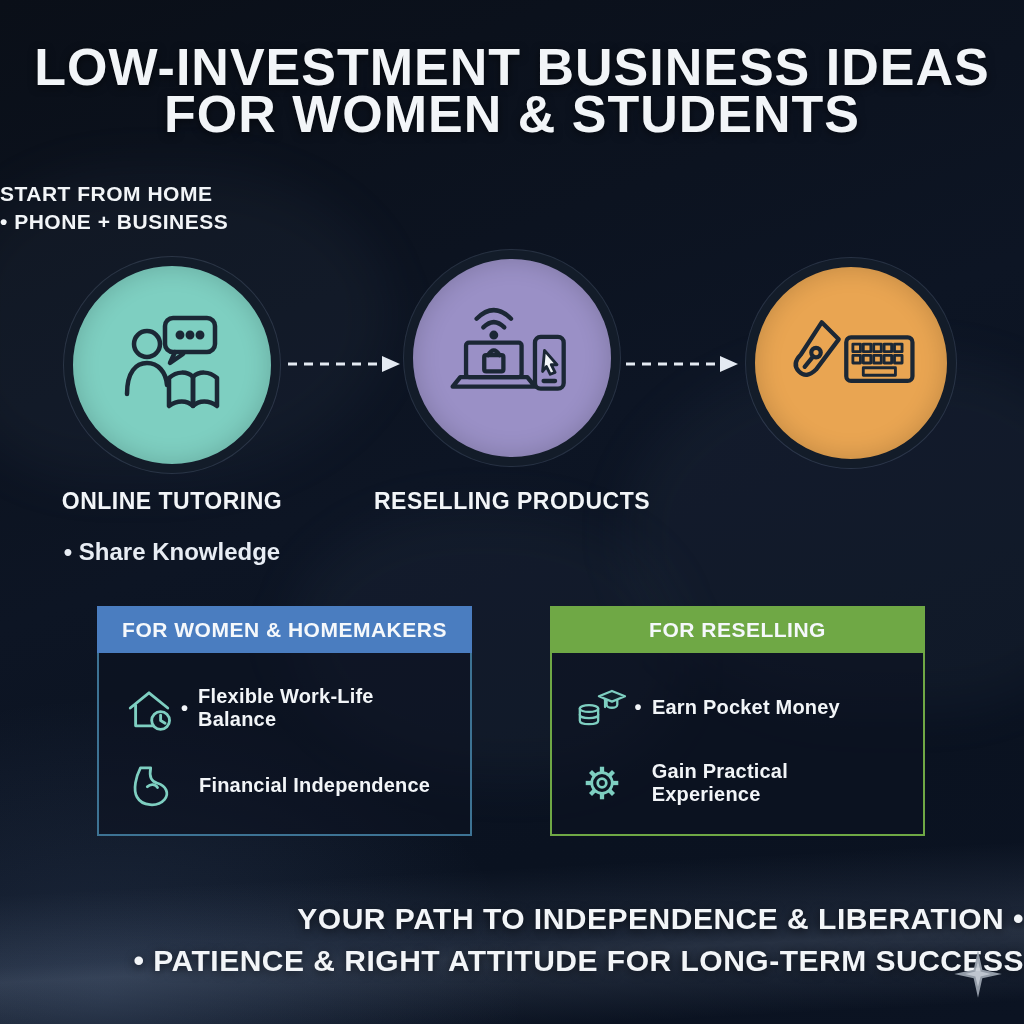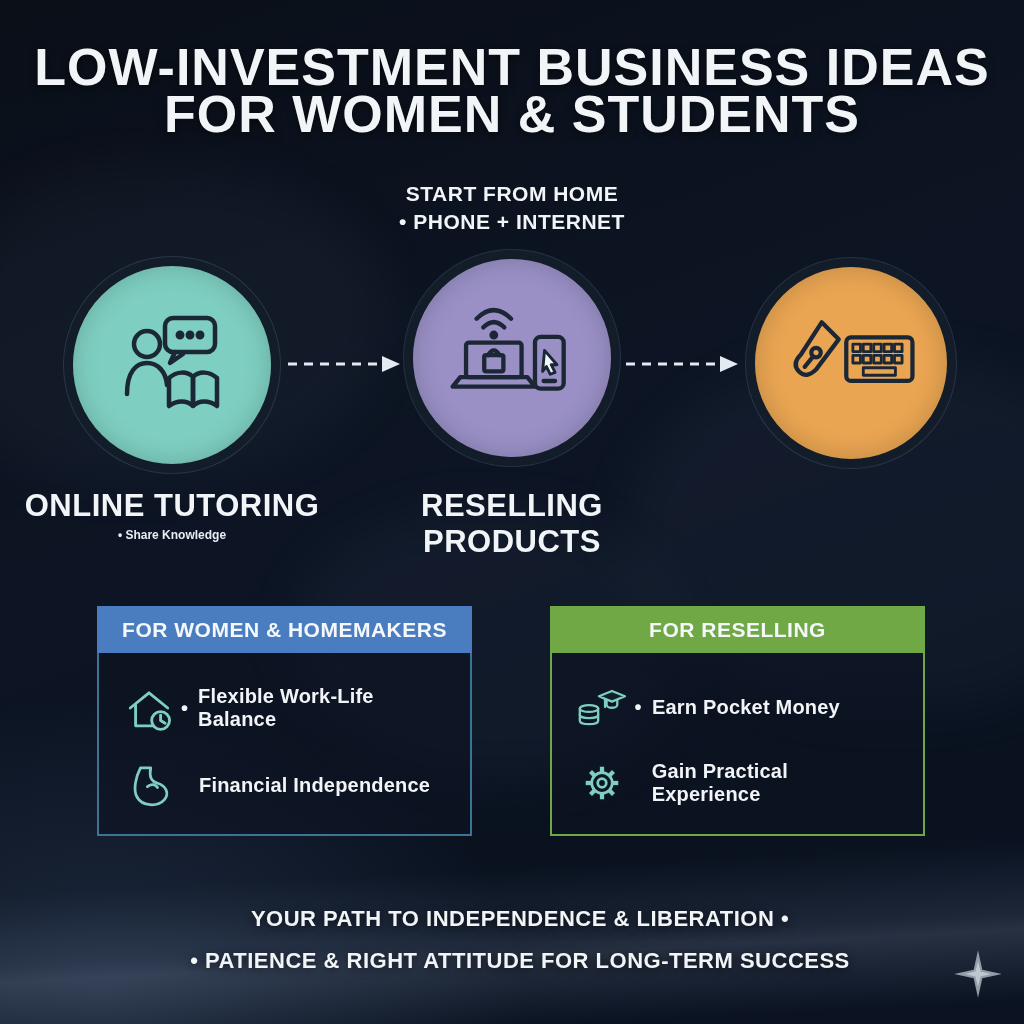--- a/index.html
+++ b/index.html
@@ -16,53 +16,53 @@
   .glow-bl{position:absolute;left:0;bottom:0;width:600px;height:380px;
     background:radial-gradient(ellipse at 18% 92%,rgba(140,175,230,0.14),transparent 60%);}
   .light-streak{position:absolute;left:-60px;right:-60px;top:868px;height:160px;
     background:linear-gradient(180deg,transparent,rgba(190,215,255,0.10) 45%,rgba(200,222,255,0.15) 55%,transparent);
     transform:rotate(-3deg);}
   
   .title{position:absolute;left:0;right:0;top:44px;text-align:center;
     font-weight:800;font-size:52px;line-height:47px;letter-spacing:1px;
     text-shadow:0 2px 8px rgba(0,0,0,0.55);}
   
-  .subtitle{position:absolute;left:0;right:0;top:180px;text-align:center;
+  .subtitle{position:absolute;left:0;right:0;top:180px;
     font-weight:700;font-size:21px;line-height:28px;letter-spacing:0.5px;}
   
   .circle{position:absolute;border-radius:50%;border:9px solid #131c29;
     box-shadow:0 0 0 1px rgba(145,165,195,0.20), inset 0 0 26px rgba(0,0,0,0.18);
     display:flex;align-items:center;justify-content:center;}
   .circle.c1{left:64px;top:257px;width:198px;height:198px;}
   .circle.c2{left:404px;top:250px;width:198px;height:198px;}
   .circle.c3{left:746px;top:258px;width:192px;height:192px;}
   .circle svg{display:block;}
   
   .arrow{position:absolute;width:118px;height:28px;}
   .arrow.a1{left:286px;top:350px;}
   .arrow.a2{left:624px;top:350px;}
   
   .step-label{position:absolute;width:320px;text-align:center;top:488px;}
-  .step-label .name{font-weight:800;font-size:31px;letter-spacing:0.5px;}
-  .step-label .tag{margin-top:4px;font-weight:600;font-size:12px;color:#e8edf4;}
+  .step-label .name{font-weight:800;font-size:23px;letter-spacing:0.5px;}
+  .step-label .tag{margin-top:23px;font-weight:600;font-size:24px;color:#e8edf4;}
   .sl1{left:12px;} .sl2{left:352px;} .sl3{left:690px;}
   
   .panel{position:absolute;top:606px;width:375px;height:230px;
     background:rgba(12,19,32,0.55);border:2px solid #3d7394;box-sizing:border-box;}
   .panel.p1{left:97px;} .panel.p2{left:550px;}
   .panel-header{height:47px;line-height:47px;text-align:center;
     font-weight:800;font-size:21px;letter-spacing:0.5px;color:#f5f8fb;margin:-2px -2px 0 -2px;}
   .panel-body{padding:30px 24px 0 24px;}
   .panel-row{display:flex;align-items:center;margin-bottom:28px;}
   .panel-icon{width:52px;flex:0 0 52px;display:flex;align-items:center;justify-content:center;}
   .bullet{width:20px;text-align:center;font-weight:700;font-size:20px;color:#f2f5f8;}
   .panel-label{font-weight:700;font-size:20px;letter-spacing:0.2px;padding-left:4px;}
   
-  .footer{position:absolute;left:0;right:0;top:898px;text-align:center;
-    font-weight:800;font-size:22px;line-height:42px;letter-spacing:0.5px;
+  .footer{position:absolute;left:0;right:0;top:898px;text-align:right;
+    font-weight:800;font-size:30px;line-height:42px;letter-spacing:0.5px;
     text-shadow:0 2px 10px rgba(0,0,0,0.6);margin-left:16px;}
   
   .sparkle{position:absolute;right:20px;bottom:24px;width:52px;height:52px;opacity:0.95;}
 </style>
 </head>
 <body>
 
 <div class="canvas">
 
   <div class="blob blob1"></div>
@@ -71,21 +71,21 @@
   <div class="glow-bl"></div>
   <div class="light-streak"></div>
 
   <header class="title">
     <div>LOW-INVESTMENT BUSINESS IDEAS</div>
     <div>FOR WOMEN &amp; STUDENTS</div>
   </header>
 
   <div class="subtitle">
     <div>START FROM HOME</div>
-    <div>• PHONE + INTERNET</div>
+    <div>• PHONE + BUSINESS</div>
   </div>
 
   <div class="circle c1" style="background-color: rgb(126, 207, 193);">
     <span>
       <svg width="124" height="118" viewBox="0 0 122 118">
         <g fill="none" stroke="#1b2735" stroke-width="4.5" stroke-linecap="round" stroke-linejoin="round">
           <circle cx="36" cy="38" r="13"></circle>
           <path d="M16 88 C16 66 25 57 36 57 C47 57 55 66 56 79"></path>
           <rect x="54" y="12" width="50" height="34" rx="8"></rect>
           <path d="M64 46 l-5 11 l13 -9"></path>

